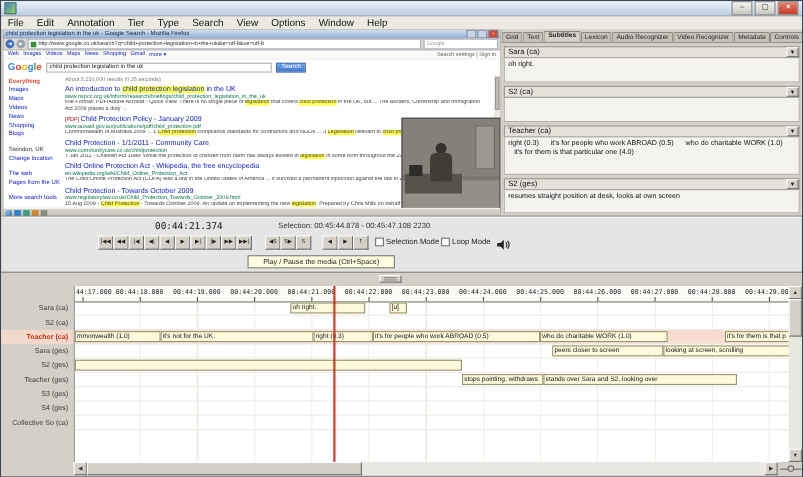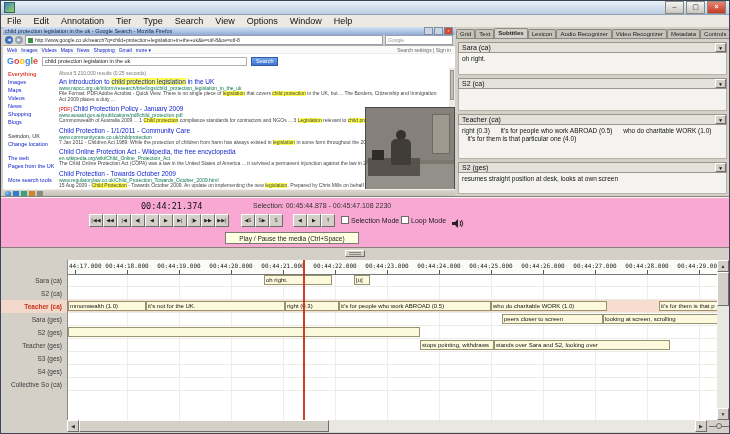--- a/index.html
+++ b/index.html
@@ -82,21 +82,21 @@
   #tabbar{position:absolute;left:0;top:0;width:100%;height:12px;display:flex;align-items:flex-end;white-space:nowrap;overflow:hidden;border-bottom:1px solid #8a8a84;box-sizing:border-box;}
   .tab{font-size:6px;padding:1px 3px;background:#c6c2ba;border:1px solid #8a8a84;border-bottom:none;border-radius:2px 2px 0 0;color:#222;}
   .tab.active{background:#d4d0c8;font-weight:bold;padding-bottom:2px;}
   #panels{position:absolute;left:0;top:12px;width:100%;height:158px;padding:3px 2px;box-sizing:border-box;overflow:hidden;}
   .sub-sec{margin-bottom:3px;}
   .sub-head{height:11px;background:#e4e1da;border:1px solid #9a968e;display:flex;align-items:center;font-size:7px;padding-left:3px;box-sizing:border-box;color:#111;}
   .arrowbtn{margin-left:auto;width:11px;height:9px;background:#d4d0c8;border:1px solid;border-color:#fff #6d6d6d #6d6d6d #fff;font-size:5px;line-height:8px;text-align:center;box-sizing:border-box;}
   .sub-body{background:#f4f3f0;border:1px solid #b7b3ab;border-top:none;font-size:6.5px;line-height:8px;padding:2px 3px;white-space:pre-wrap;box-sizing:border-box;color:#111;overflow:hidden;}
 
   
-  #controls{position:absolute;left:0;top:196px;width:100%;height:50px;background:#f9a8d4;border-top:1px solid #f5f4f0;box-shadow:0 -1px 0 #87837b;}
+  #controls{position:absolute;left:0;top:196px;width:100%;height:50px;background:#e5e5e5;border-top:1px solid #f5f4f0;box-shadow:0 -1px 0 #87837b;}
   #time-display{position:absolute;left:140px;top:3px;font-family:"DejaVu Sans Mono",monospace;font-size:8.5px;color:#111;}
   #selection-display{position:absolute;left:252px;top:4px;font-size:7px;color:#333;white-space:nowrap;}
   .btngrp{position:absolute;top:16px;display:flex;}
   #transport{left:88px;}
   #sel-buttons{left:240px;}
   #ann-buttons{left:292px;}
   .tbtn{width:14px;height:13px;background:#d4d0c8;border:1px solid;border-color:#fff #6d6d6d #6d6d6d #fff;font-size:5px;line-height:11px;text-align:center;padding:0;box-sizing:border-box;color:#222;font-family:"DejaVu Sans",sans-serif;}
   .cb{position:absolute;top:18px;display:flex;align-items:center;gap:2px;font-size:7px;color:#222;}
   #cb1{left:340px;}
   #cb2{left:400px;}

